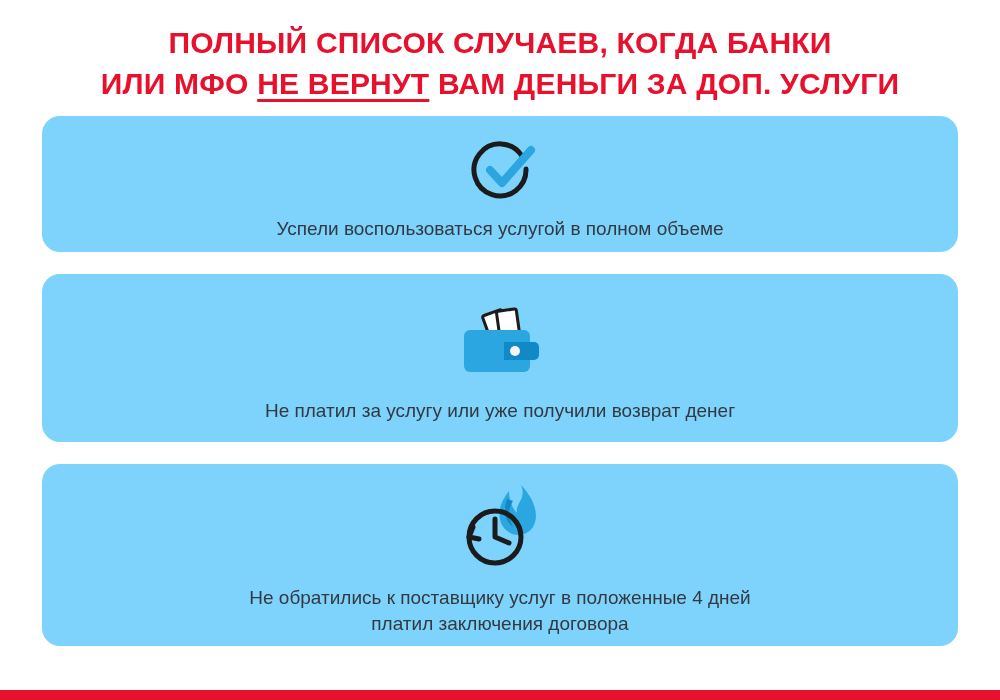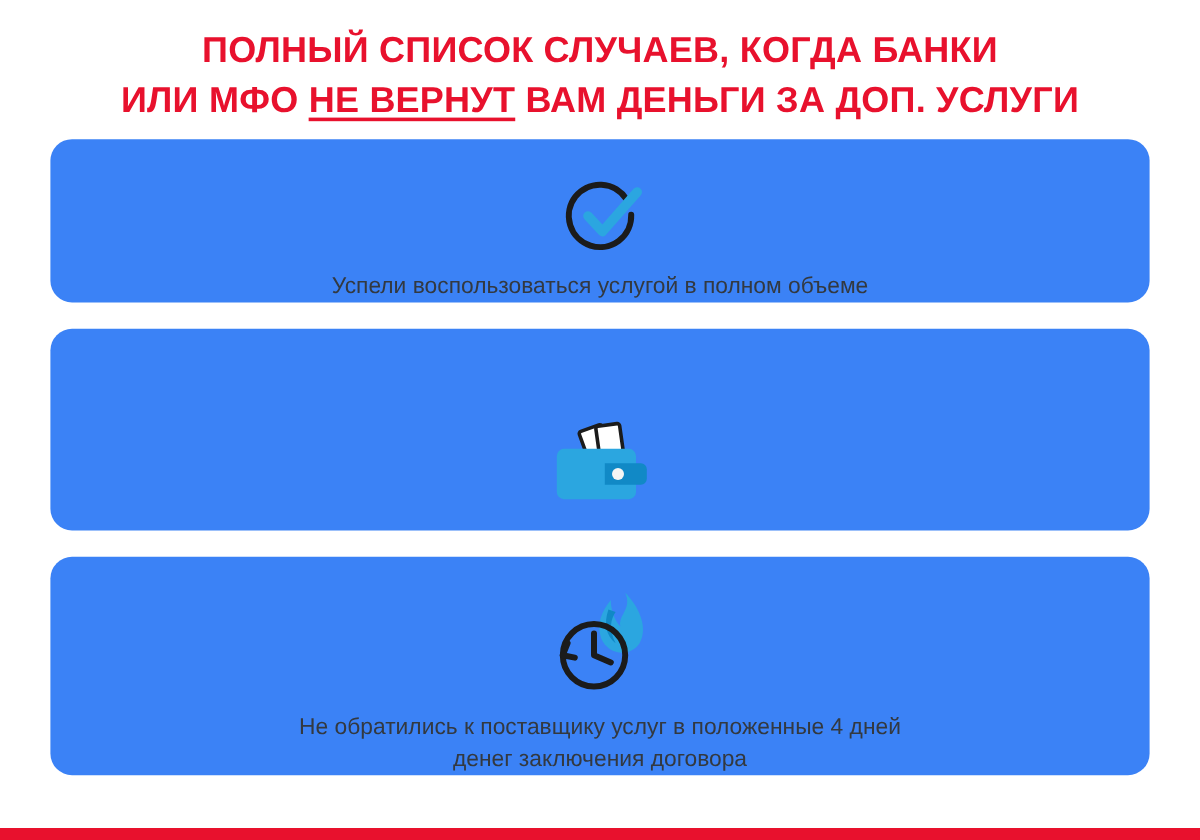--- a/index.html
+++ b/index.html
@@ -52,26 +52,26 @@
   }
 
   
   .cards {
     width: 916px;
     display: flex;
     flex-direction: column;
     gap: 22px;
   }
   .card {
-    background: #3b82f6;
+    background: #7dd3fc;
     border-radius: 18px;
     display: flex;
     flex-direction: column;
     align-items: center;
-    justify-content: flex-end;
+    justify-content: center;
     box-sizing: border-box;
   }
   .card-1 { height: 136px; padding-top: 8px; }
   .card-2 { height: 168px; padding-top: 8px; }
   .card-3 { height: 182px; padding-top: 6px; }
 
   .card-icon {
     display: flex;
     align-items: center;
     justify-content: center;
@@ -129,36 +129,37 @@
           <g stroke="#1b1b1b" stroke-width="3" fill="#ffffff">
             <rect x="28" y="12" width="20" height="26" rx="2" transform="rotate(-20 38 25)"></rect>
             <rect x="40" y="10" width="20" height="26" rx="2" transform="rotate(-8 50 23)"></rect>
           </g>
 
           <path d="M12 30 h54 a6 6 0 0 1 6 6 v30 a6 6 0 0 1 -6 6 h-54 a6 6 0 0 1 -6 -6 v-30 a6 6 0 0 1 6 -6 z" fill="#2ba6e0"></path>
           <path d="M46 42 h30 a5 5 0 0 1 5 5 v8 a5 5 0 0 1 -5 5 h-30 z" fill="#1189c6"></path>
           <circle cx="57" cy="51" r="5" fill="#f4f4f4"></circle>
         </svg>
       </div>
+      <div class="card-text">Не платил за услугу или уже получили возврат денег</div>
     </div>
 
     <div class="card card-3">
       <div class="card-icon">
         <svg width="98" height="92" viewBox="0 0 98 92" xmlns="http://www.w3.org/2000/svg">
 
           <path d="M70 6 C76 20 64 24 66 34 C60 28 58 18 58 12 C50 22 46 32 50 44 C56 58 74 60 82 48 C90 34 80 16 70 6 Z" fill="#2ba6e0"></path>
           <path d="M56 20 C52 32 54 42 62 48 C56 36 58 28 62 22 Z" fill="#1189c6"></path>
 
           <circle cx="44" cy="58" r="26" fill="none" stroke="#1b1b1b" stroke-width="5"></circle>
           <path d="M44 40 L44 58 L58 64" fill="none" stroke="#1b1b1b" stroke-width="5" stroke-linecap="round" stroke-linejoin="round"></path>
           <path d="M22 48 L18 58 L28 60" fill="none" stroke="#1b1b1b" stroke-width="5" stroke-linecap="round" stroke-linejoin="round"></path>
         </svg>
       </div>
       <div class="card-text">
         <span>Не обратились к поставщику услуг в положенные 4 дней</span><br>
-        <span>денег заключения договора</span>
+        <span>платил заключения договора</span>
       </div>
     </div>
 
   </div>
 
   <div class="bottom-bar"></div>
 </div>
 
 </body></html>

